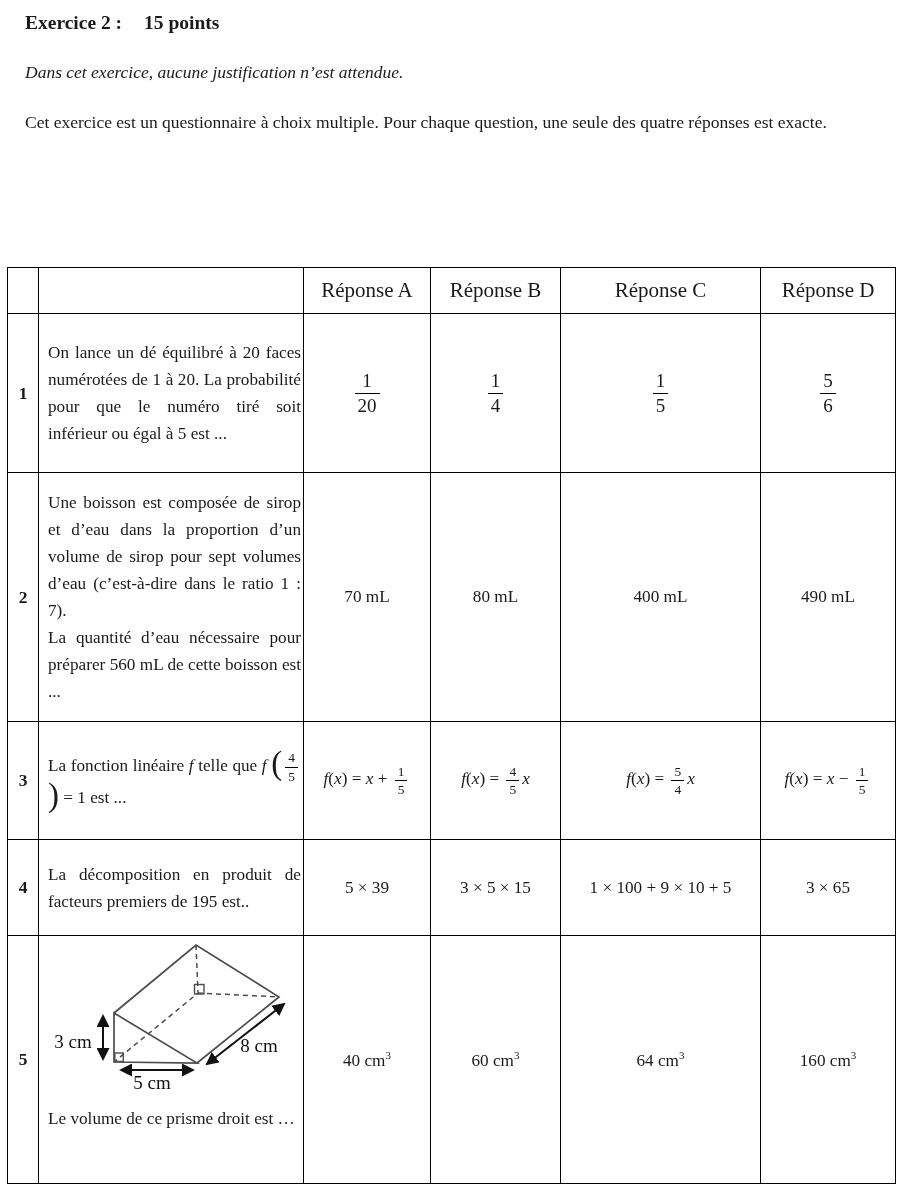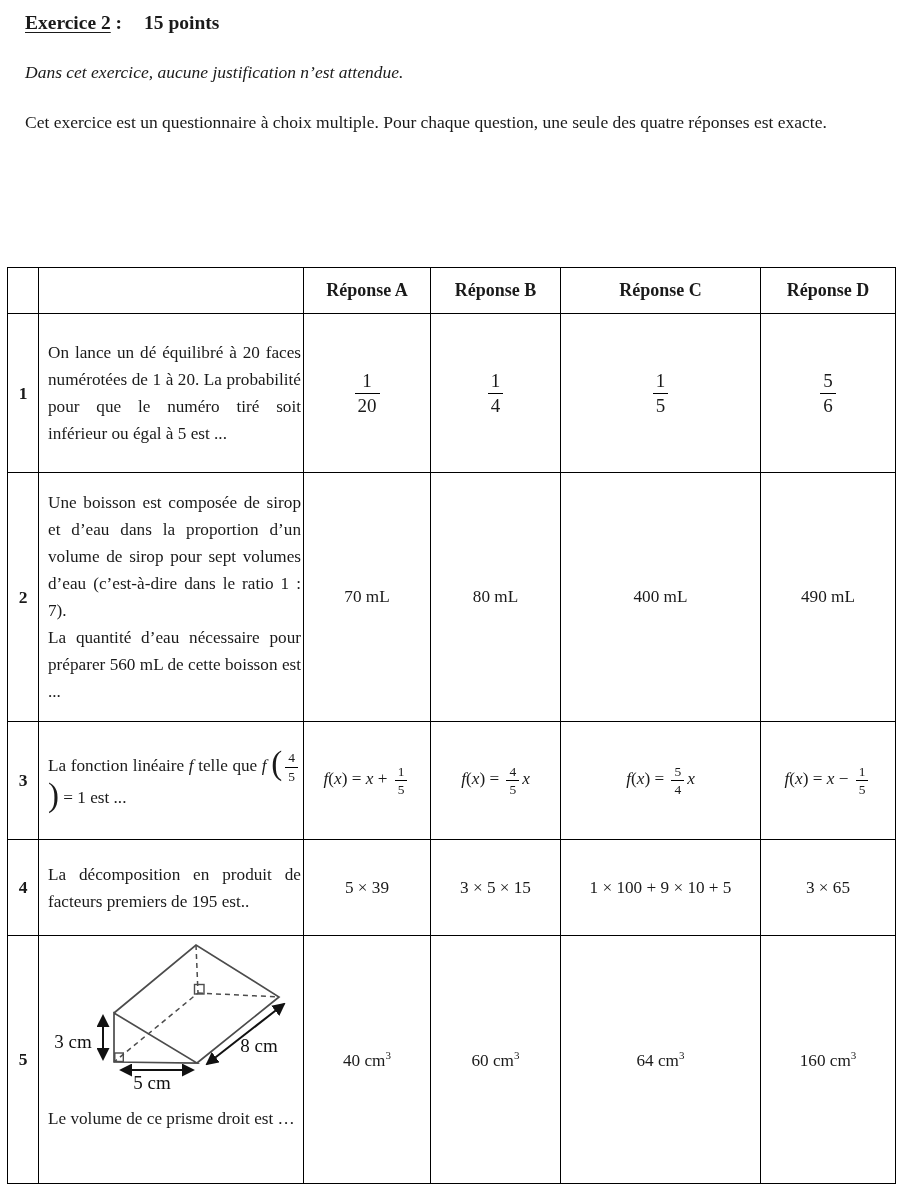--- a/index.html
+++ b/index.html
@@ -3,36 +3,36 @@
 <meta charset="utf-8">
 <style>
   html,body{margin:0;padding:0;background:#fff;}
   .page{
     position:relative;width:900px;height:1200px;background:#ffffff;
     font-family:"Liberation Serif","DejaVu Serif",serif;color:#1a1a1a;
     overflow:hidden;
   }
   
   .title{position:absolute;left:25px;top:12px;font-size:19.5px;font-weight:bold;}
-  .title .u{text-decoration:underline;text-underline-offset:3px;}
+  .title .u{text-underline-offset:3px;}
   .title .pts{margin-left:22px;}
   .note{position:absolute;left:25px;top:62px;font-size:17.5px;font-style:italic;margin:0;}
   .para{position:absolute;left:25px;top:108px;width:850px;font-size:17.5px;line-height:28px;
         text-align:justify;margin:0;}
   .copy{position:absolute;left:25px;top:184px;font-size:17.5px;margin:0;}
   
   table.qcm{
     position:absolute;left:7px;top:267px;width:888px;
     border-collapse:collapse;table-layout:fixed;
   }
   table.qcm td,table.qcm th{border:1.7px solid #000;overflow:hidden;}
   tr.hrow{height:46px;}
   tr.r1{height:159px;} tr.r2{height:249px;} tr.r3{height:118px;}
   tr.r4{height:96px;}  tr.r5{height:248px;}
-  th.rh{font-size:18px;font-weight:bold;text-align:center;vertical-align:middle;}
+  th.rh{font-size:21px;font-weight:normal;text-align:center;vertical-align:middle;}
   td.num{font-size:17.5px;font-weight:bold;text-align:center;vertical-align:middle;}
   td.q{vertical-align:middle;padding:5px 2px 5px 9px;}
   td.q p{margin:0;font-size:17.2px;line-height:27px;text-align:justify;}
   td.qtop{vertical-align:top;padding:0;}
   td.qtop p{margin:2px 7px 0 9px;font-size:17.2px;line-height:27px;text-align:justify;}
   td.ans{text-align:center;vertical-align:middle;font-size:17.2px;}
   
   .frac{display:inline-block;vertical-align:middle;text-align:center;line-height:1.12;}
   .frac .fn{display:block;padding:0 3px 1px 3px;}
   .frac .fd{display:block;border-top:1.6px solid #000;padding:1px 3px 0 3px;}

